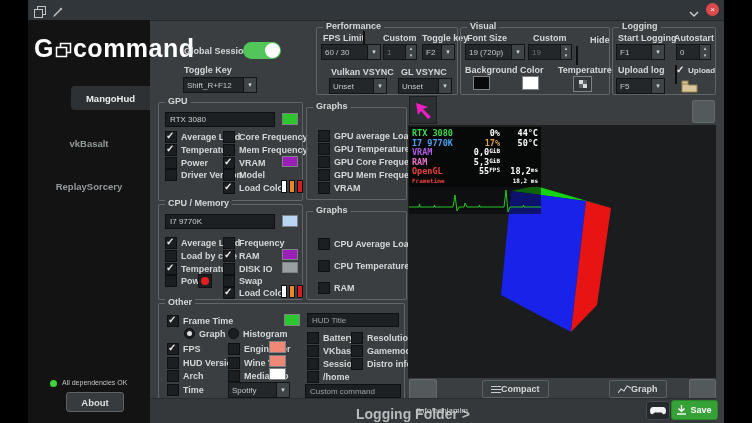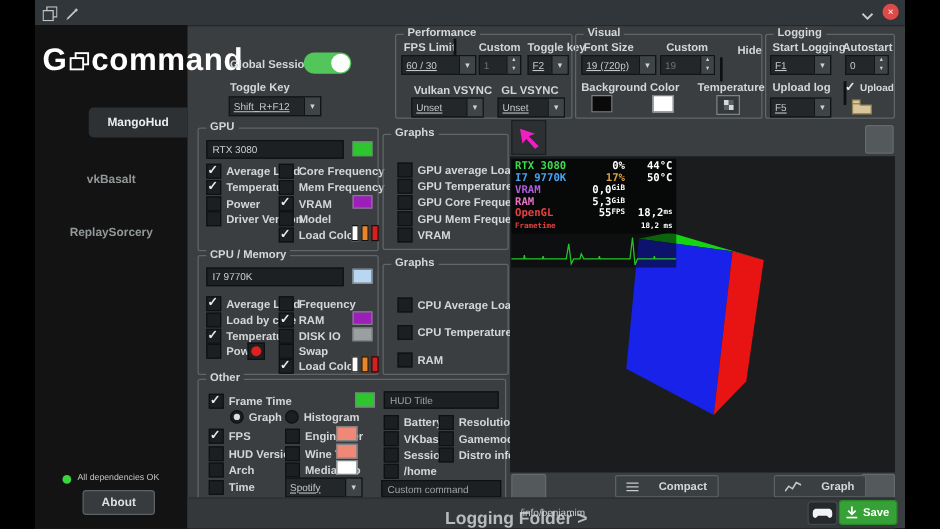--- a/index.html
+++ b/index.html
@@ -23,37 +23,37 @@
   
   .lbl{font-size:9px;font-weight:bold;color:#d4d7d8;white-space:nowrap;}
   .grp{position:absolute;border:1px solid #60côt6567;border:1px solid #606567;border-radius:2px;}
   .gtitle{position:absolute;top:-7px;left:6px;background:#3a3e40;padding:0 3px;font-size:9px;font-weight:bold;color:#d4d7d8;white-space:nowrap;}
   .r{position:absolute;display:flex;align-items:center;gap:4px;height:11px;}
   .cb{width:10px;height:10px;background:#1c1f21;border:1px solid #0e1011;position:relative;flex:none;}
   .cb.on::after{content:"✓";position:absolute;left:0px;top:-2px;font-size:10px;font-weight:bold;color:#ececec;}
   .radio{width:9px;height:9px;border-radius:50%;background:#1c1f21;border:1px solid #0e1011;flex:none;}
   .radio.on::after{content:"";display:block;width:5px;height:5px;margin:2px;border-radius:50%;background:#dcdede;}
   .dd{position:absolute;height:14px;display:flex;align-items:center;background:#23272a;border:1px solid #121516;}
-  .ddtxt{flex:1;padding:0 3px;font-size:8px;color:#c6c9ca;white-space:nowrap;overflow:hidden;text-decoration:underline;}
+  .ddtxt{flex:1;padding:0 3px;font-size:8px;color:#c6c9ca;white-space:nowrap;overflow:hidden;}
   .ddarrow{width:12px;height:100%;background:#3f4447;border-left:1px solid #121516;display:flex;align-items:center;justify-content:center;
      font-size:7px;color:#cfd2d3;flex:none;}
   .spin{position:absolute;height:14px;display:flex;align-items:center;background:#23272a;border:1px solid #121516;}
   .spintxt{flex:1;padding:0 3px;font-size:8px;color:#c6c9ca;}
   .dim{color:#6d7274;}
   .spinarrows{width:10px;height:100%;display:flex;flex-direction:column;background:#3f4447;border-left:1px solid #121516;flex:none;}
   .spinarrows span{flex:1;display:flex;align-items:center;justify-content:center;font-size:5px;color:#cfd2d3;line-height:1;}
   .tin{position:absolute;background:#1d2022;border:1px solid #0e1011;color:#cdd0d1;font-size:8px;padding:0 4px;box-sizing:border-box;}
   .tin::placeholder{color:#9ea3a5;}
   .sw{position:absolute;border:1px solid #7d8284;box-sizing:border-box;}
   .bar{position:absolute;width:6px;height:13px;border:1px solid #111;box-sizing:border-box;}
   .tog{position:absolute;width:38px;height:17px;border-radius:9px;background:#52c55b;}
   .tog::after{content:"";position:absolute;right:1px;top:1px;width:15px;height:15px;border-radius:50%;background:#fdfdfd;}
   .sqbtn{position:absolute;background:#54595b;border:1px solid #66696b;border-radius:2px;}
-  .pbtn{position:absolute;height:16px;display:inline-flex;align-items:center;gap:16px;padding:0 8px;background:#3a3f41;
-     border:1px solid #5c6163;border-radius:2px;font-size:9px;font-weight:bold;color:#d6d9da;margin-left:10px;}
+  .pbtn{position:absolute;height:16px;display:inline-flex;align-items:center;gap:0;padding:0 8px;background:#3a3f41;
+     border:1px solid #5c6163;border-radius:2px;font-size:9px;font-weight:bold;color:#d6d9da;}
   
   #canvas{position:absolute;left:408px;top:125px;width:308px;height:253px;background:#1a1c1d;}
   #hud{position:absolute;left:1px;top:2px;width:132px;height:60px;background:rgba(6,6,6,0.93);padding:2px 3px;box-sizing:border-box;
      font-family:"DejaVu Sans Mono",monospace;font-weight:bold;font-size:8.5px;line-height:9.6px;}
   .hrow{display:grid;grid-template-columns:52px 36px 1fr;}
   .hrow .c2,.hrow .c3{text-align:right;}
   .u{font-size:6px;position:relative;top:-2px;}
   #hud-graph{position:absolute;left:1px;top:62px;width:132px;height:27px;background:rgba(6,6,6,0.55);}
   
   #statusbar{position:absolute;left:150px;top:398px;width:566px;height:25px;background:#34383a;border-top:1px solid #2a2e30;}

